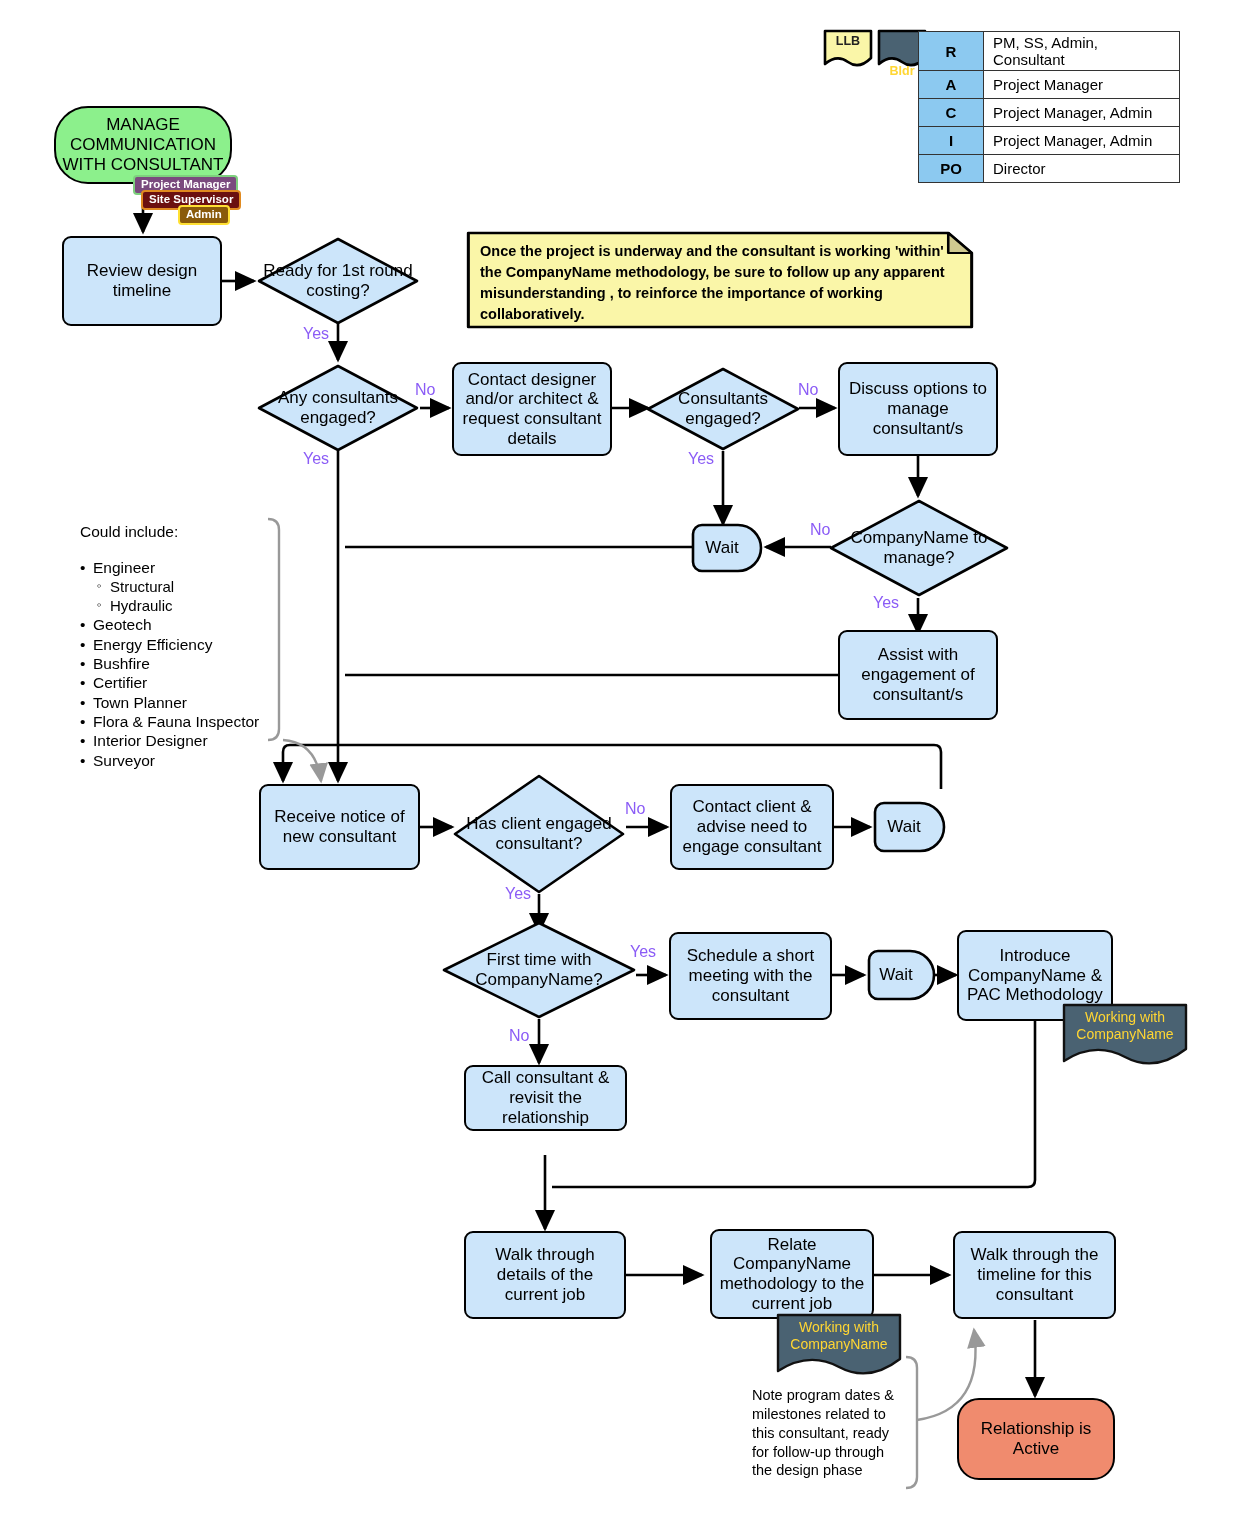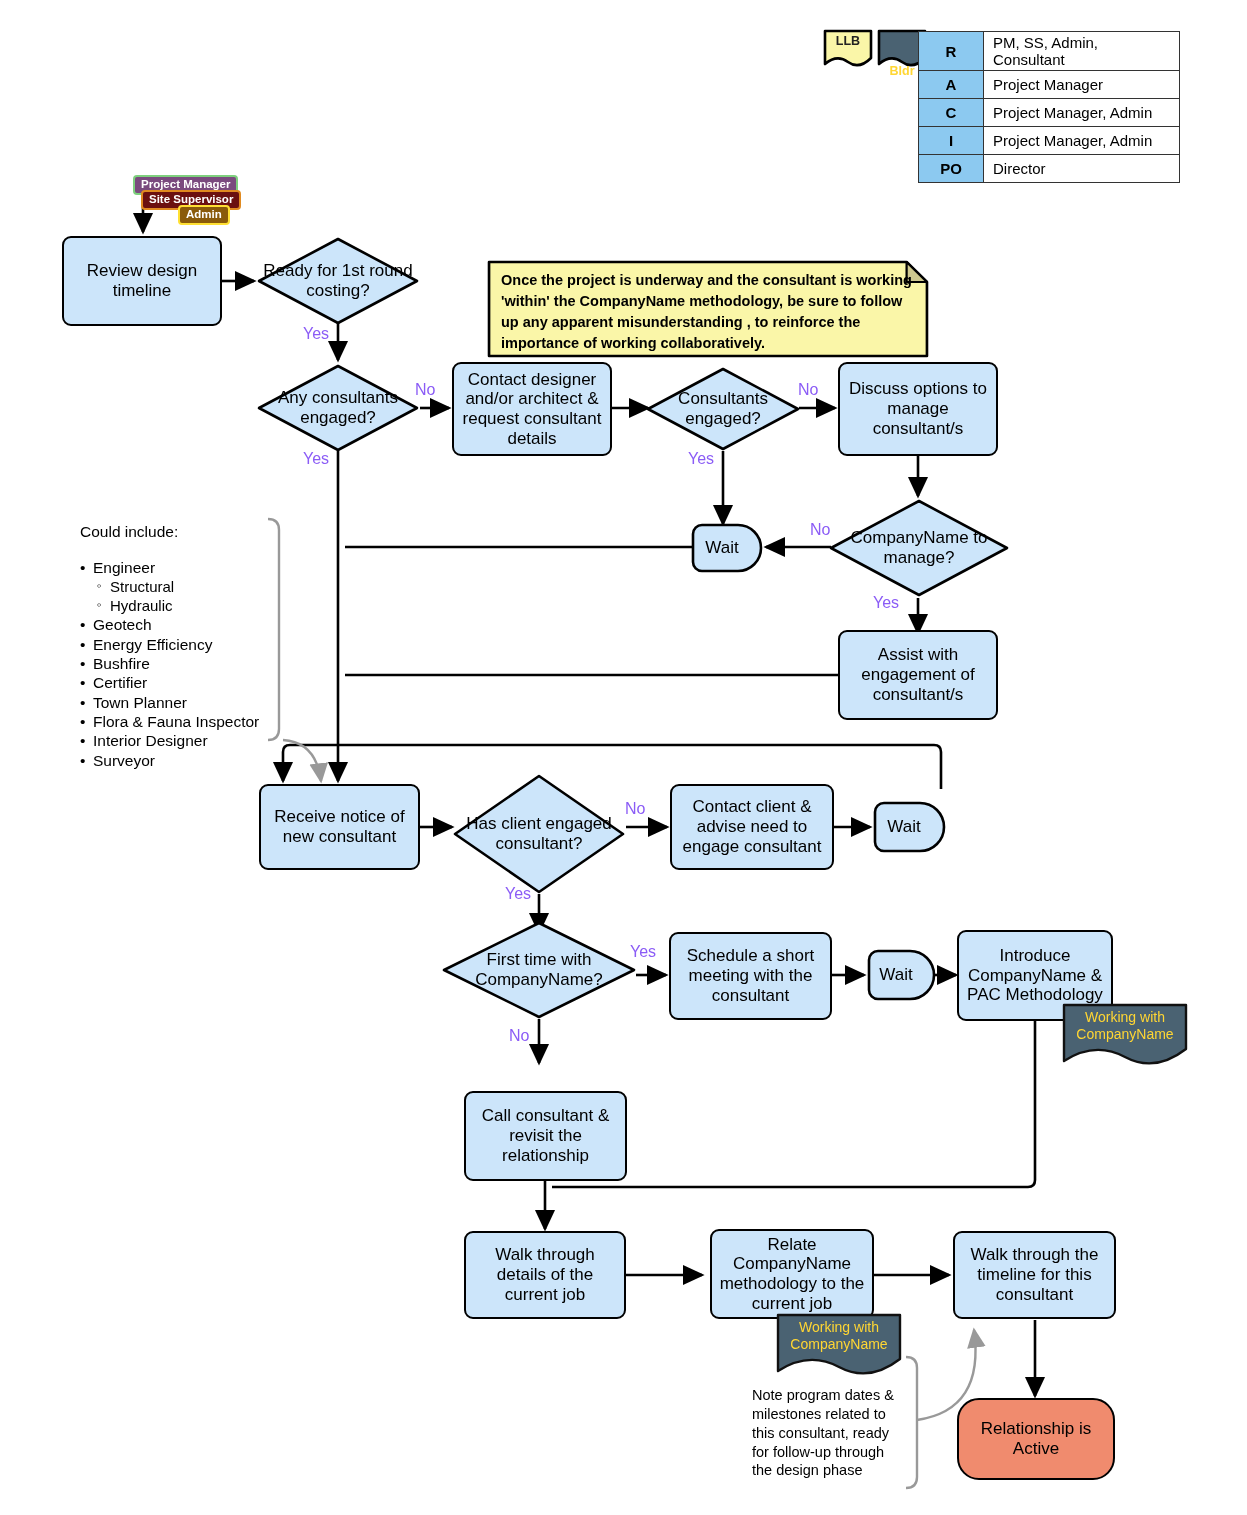--- a/index.html
+++ b/index.html
@@ -174,32 +174,35 @@
         <td class="k">I</td>
         <td class="v">Project Manager, Admin</td>
       </tr>
       <tr>
         <td class="k">PO</td>
         <td class="v">Director</td>
       </tr>
     </tbody>
   </table>
 
+  <div class="node term" style="left:54px;top:106px;width:178px;height:78px;">
+    <span>MANAGE COMMUNICATION WITH CONSULTANT</span>
+  </div>
 
   <div class="chip" style="left:133px;top:175px;background:#7a4a7e;border:2px solid #7ed07e;color:#fff;">
     <span>Project Manager</span>
   </div>
   <div class="chip" style="left:141px;top:190px;background:#6b1010;border:2px solid #e08a20;color:#fff;">
     <span>Site Supervisor</span>
   </div>
   <div class="chip" style="left:178px;top:205px;background:#8a5a0a;border:2px solid #ffe033;color:#fff;">
     <span>Admin</span>
   </div>
 
-  <div class="note" style="left:487px;top:231px;width:442px;height:98px;margin-top:29px;">
+  <div class="note" style="left:466px;top:231px;width:508px;height:98px;">
     <svg class="body" viewBox="0 0 434 98" preserveAspectRatio="none">
       <path d="M2,2 H412 L432,22 V96 H2 Z" fill="#faf6a8" stroke="#000" stroke-width="2.6" stroke-linejoin="round"></path>
       <path d="M412,2 L432,22 H412 Z" fill="#cfc98f" stroke="#000" stroke-width="2.2" stroke-linejoin="round"></path>
     </svg>
     <div class="txt">Once the project is underway and the consultant is working 'within' the CompanyName methodology, be sure to follow up any apparent misunderstanding , to reinforce the importance of working collaboratively.</div>
   </div>
 
   <div class="node proc" style="left:62px;top:236px;width:160px;height:90px;">
     <span>Review design timeline</span>
   </div>
@@ -225,21 +228,21 @@
   </div>
 
   <div class="node proc" style="left:669px;top:932px;width:163px;height:88px;">
     <span>Schedule a short meeting with the consultant</span>
   </div>
 
   <div class="node proc" style="left:957px;top:930px;width:156px;height:91px;">
     <span>Introduce CompanyName &amp; PAC Methodology</span>
   </div>
 
-  <div class="node proc" style="left:464px;top:1091px;width:163px;height:90px;">
+  <div class="node proc" style="left:464px;top:1065px;width:163px;height:66px;">
     <span>Call consultant &amp; revisit the relationship</span>
   </div>
 
   <div class="node proc" style="left:464px;top:1231px;width:162px;height:88px;">
     <span>Walk through details of the current job</span>
   </div>
 
   <div class="node proc" style="left:710px;top:1229px;width:164px;height:90px;">
     <span>Relate CompanyName methodology to the current job</span>
   </div>

